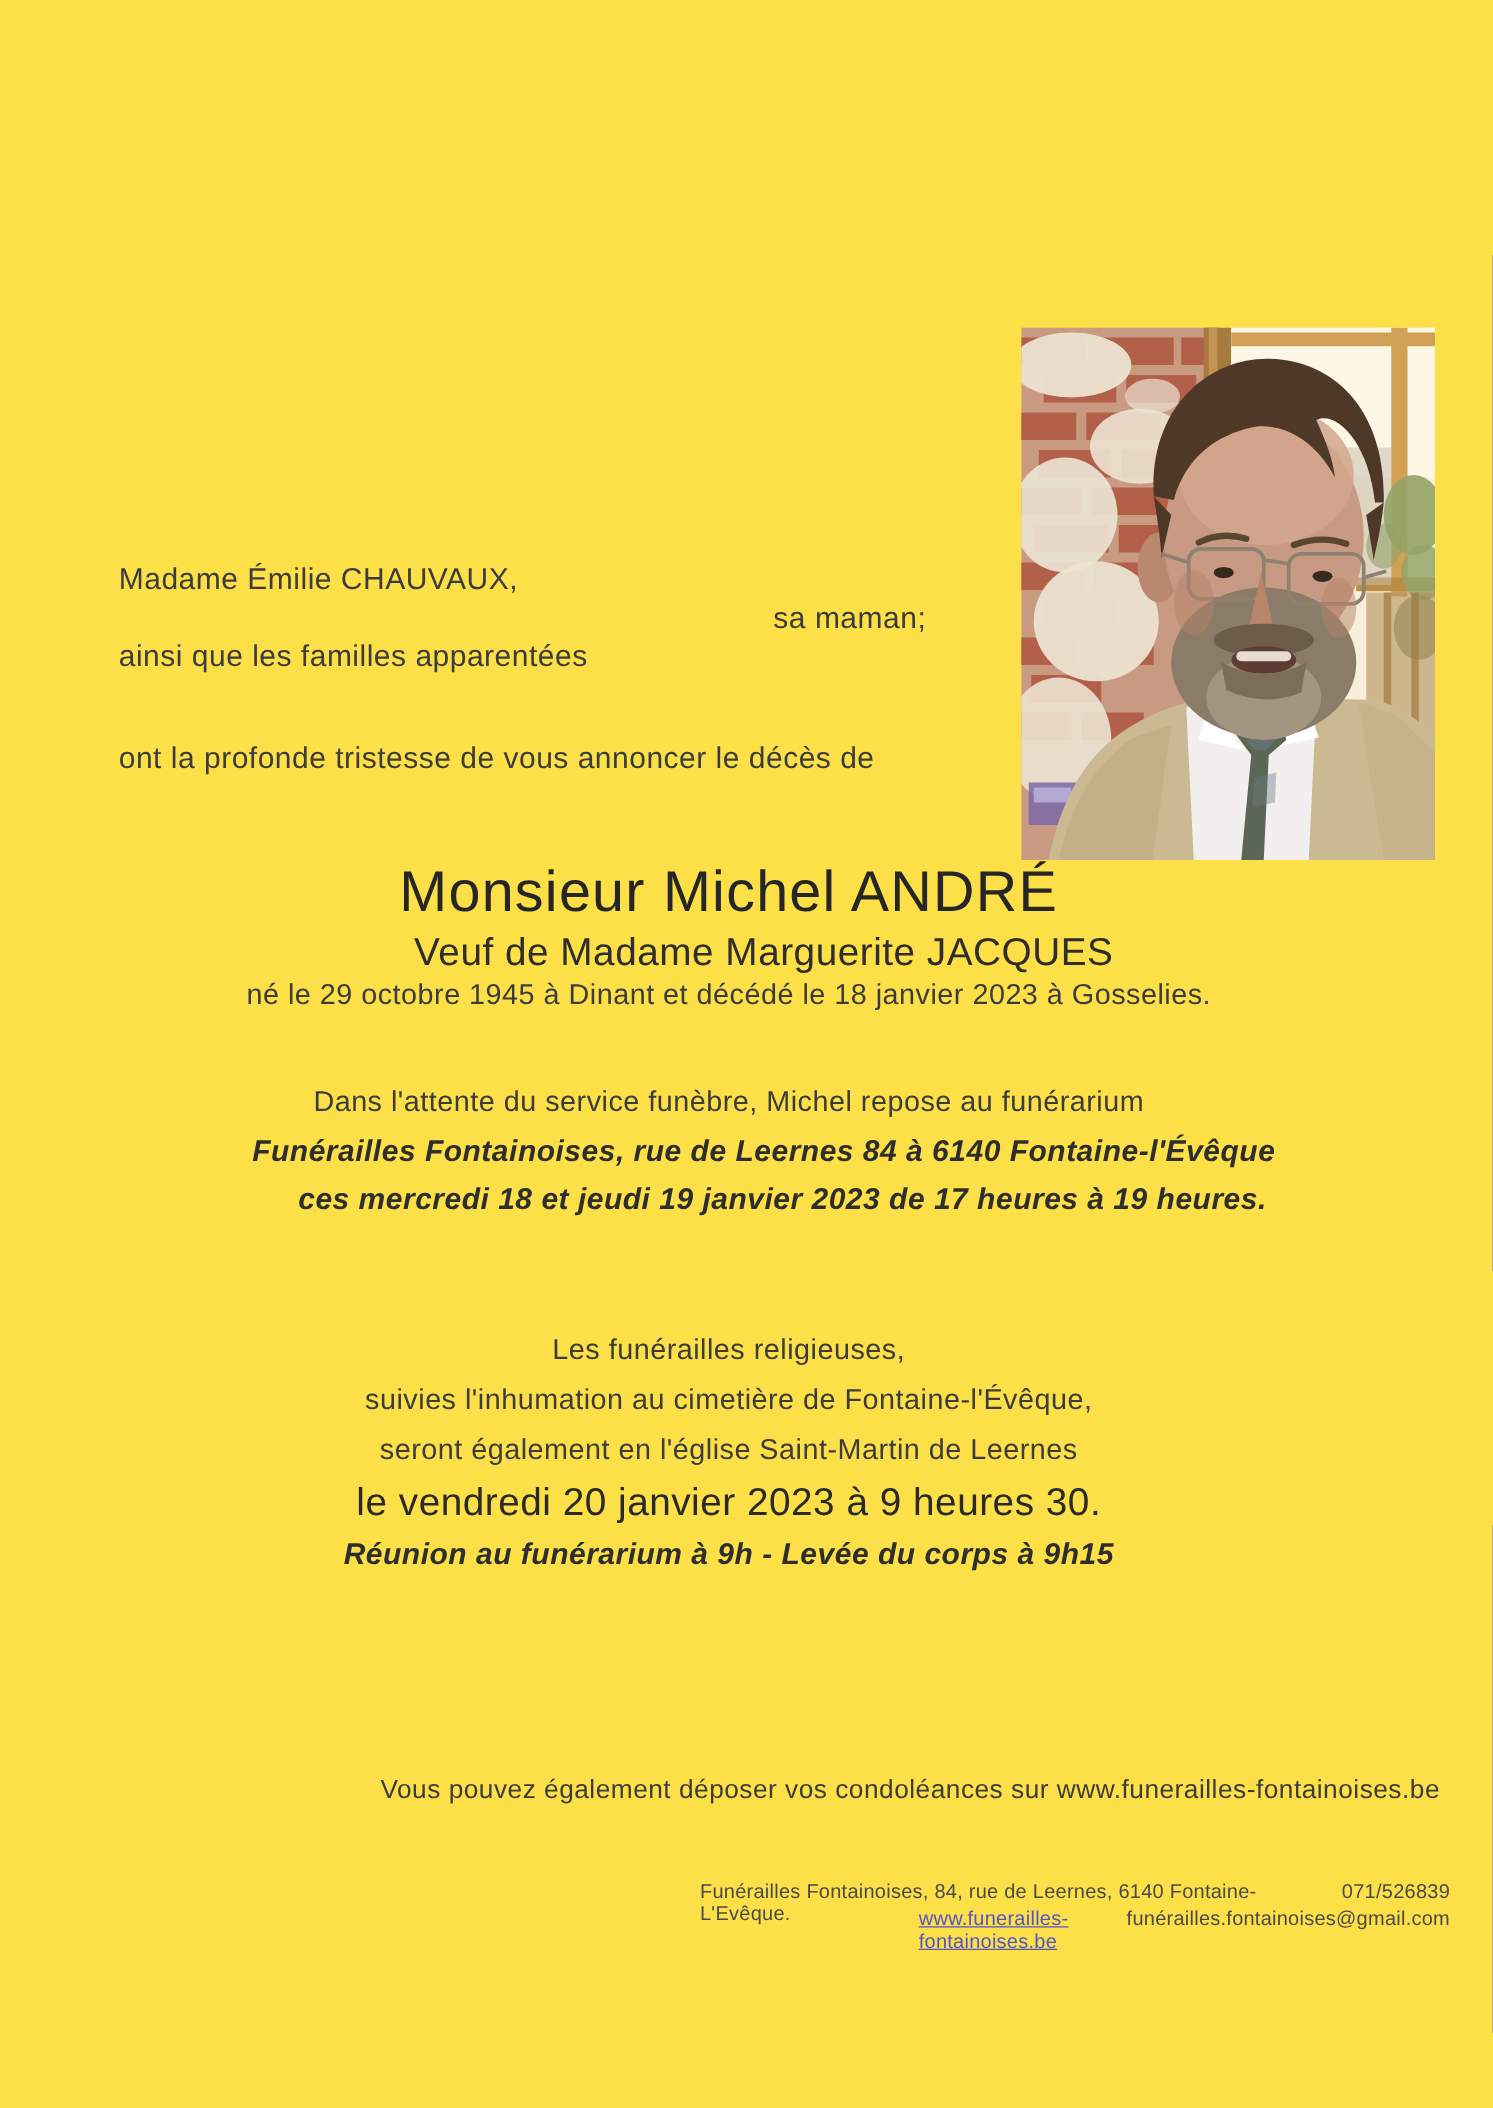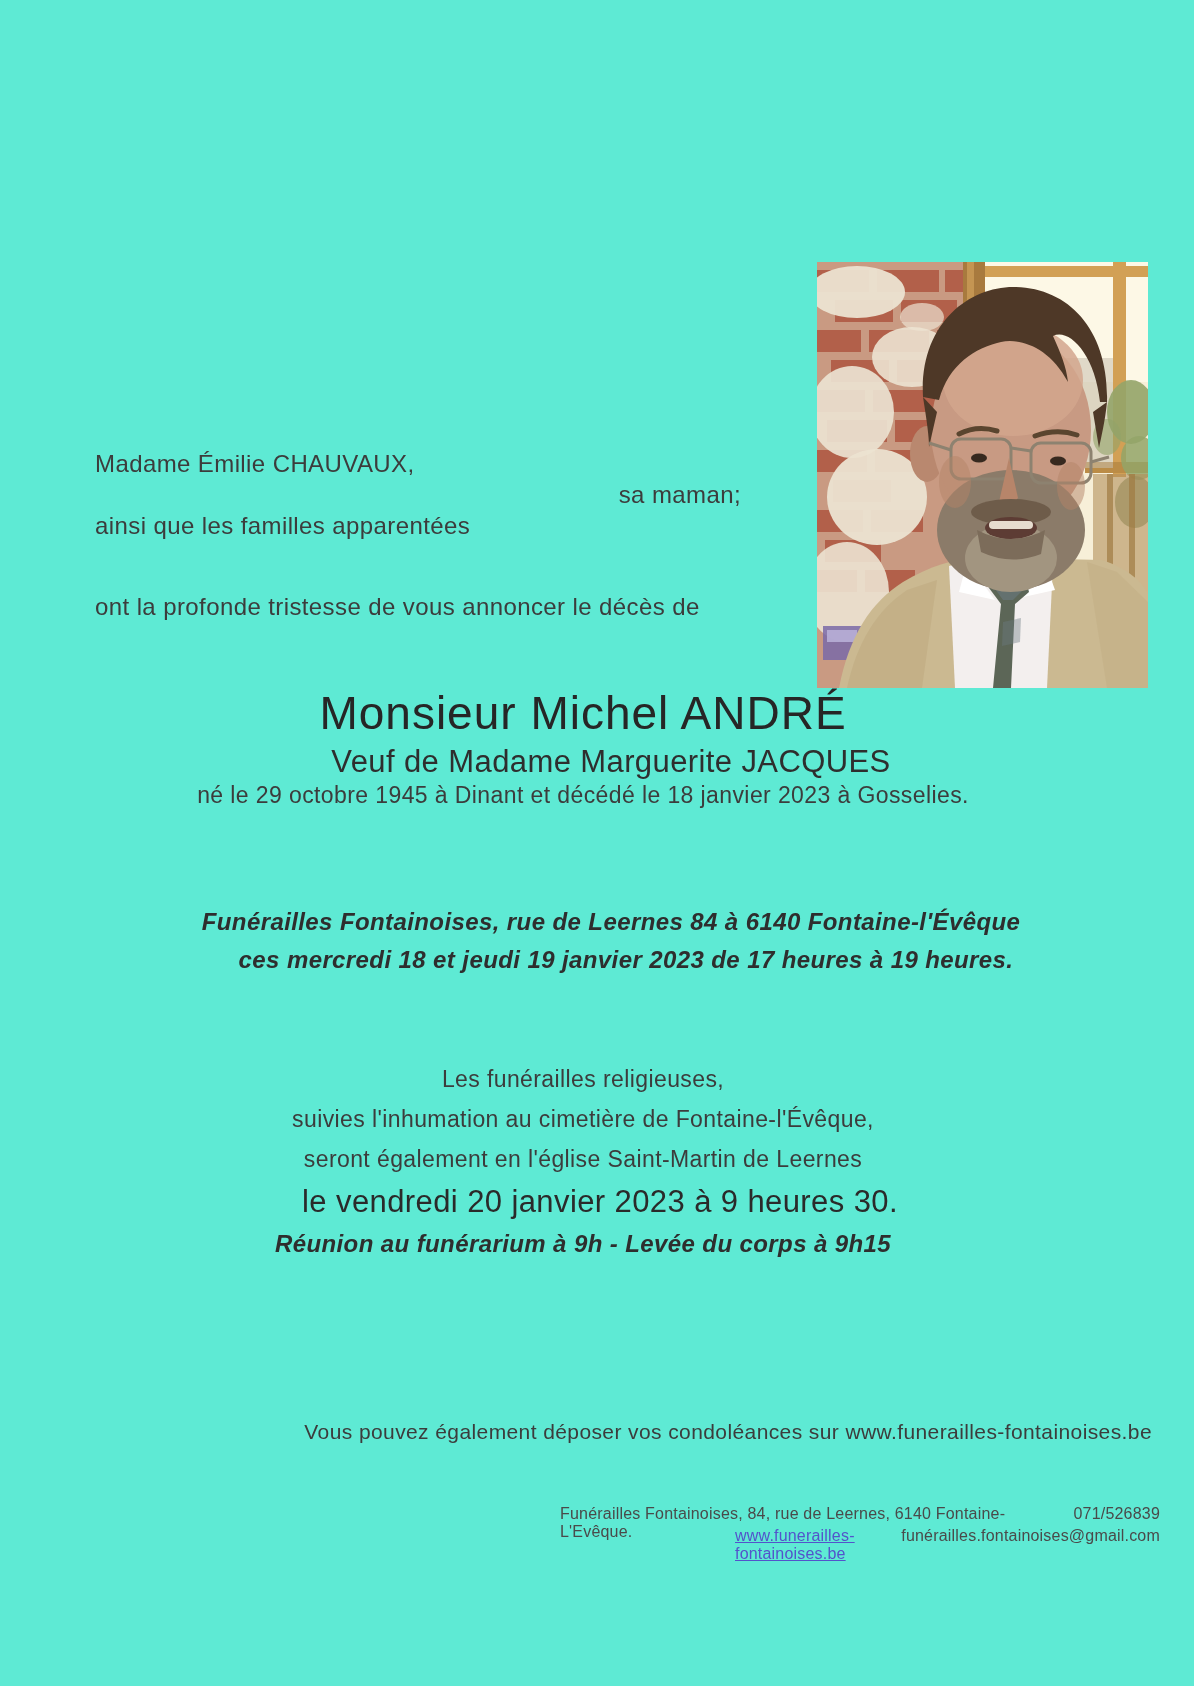--- a/index.html
+++ b/index.html
@@ -1,20 +1,20 @@
 <!DOCTYPE html>
 <html><head>
 <meta charset="utf-8">
 <style>
   html,body{margin:0;padding:0;background:#888;}
   .page{
     position:relative;
     width:1194px;height:1686px;
     margin:0 auto;
-    background:#5eead4;
+    background:#fde047;
     overflow:hidden;
     font-family:"Liberation Sans", sans-serif;
     font-weight:300;
     color:#3c3c3c;
     letter-spacing:0.4px;
   }
   .abs{position:absolute;}
   .t-intro{font-size:24px;white-space:nowrap;}
   .t-body{font-size:23px;white-space:nowrap;}
   .t-title{font-size:46px;letter-spacing:1px;color:#262626;}
@@ -152,27 +152,28 @@
 
   <div class="abs t-intro" style="left:95px;top:450px;">Madame Émilie CHAUVAUX,</div>
   <div class="abs t-intro" style="left:0;top:481px;width:741px;text-align:right;">sa maman;</div>
   <div class="abs t-intro" style="left:95px;top:512px;">ainsi que les familles apparentées</div>
   <div class="abs t-intro" style="left:95px;top:593px;">ont la profonde tristesse de vous annoncer le décès de</div>
 
   <div class="abs center t-title" style="top:686px;">Monsieur Michel ANDRÉ</div>
   <div class="abs center t-subtitle" style="top:744px;">Veuf de Madame Marguerite JACQUES</div>
   <div class="abs center t-body" style="top:782px;">né le 29 octobre 1945 à Dinant et décédé le 18 janvier 2023 à Gosselies.</div>
 
+  <div class="abs center t-body" style="top:868px;">Dans l'attente du service funèbre, Michel repose au funérarium</div>
   <div class="abs center t-em" style="top:908px;padding-left:28px;">Funérailles Fontainoises, rue de Leernes 84 à 6140 Fontaine-l'Évêque</div>
   <div class="abs center t-em" style="top:946px;padding-left:43px;">ces mercredi 18 et jeudi 19 janvier 2023 de 17 heures à 19 heures.</div>
 
   <div class="abs center t-body" style="top:1106px;">suivies l'inhumation au cimetière de Fontaine-l'Évêque,</div>
   <div class="abs center t-body" style="top:1066px;">Les funérailles religieuses,</div>
   <div class="abs center t-body" style="top:1146px;">seront également en l'église Saint-Martin de Leernes</div>
-  <div class="abs center t-date" style="top:1184px;padding-left:17px;">le vendredi 20 janvier 2023 à 9 heures 30.</div>
+  <div class="abs center t-date" style="top:1184px;">le vendredi 20 janvier 2023 à 9 heures 30.</div>
   <div class="abs center t-em" style="top:1230px;">Réunion au funérarium à 9h - Levée du corps à 9h15</div>
 
   <div class="abs t-small" style="left:0;top:1420px;width:1152px;text-align:right;">Vous pouvez également déposer vos condoléances sur www.funerailles-fontainoises.be</div>
 
   <div class="abs footer-row t-footer" style="top:1505px;">
     <span>Funérailles Fontainoises, 84, rue de Leernes, 6140 Fontaine-L'Evêque.</span>
     <span>071/526839</span>
   </div>
   <div class="abs footer-row t-footer" style="top:1527px;box-sizing:border-box;padding-left:130px;">
     <a class="site-link" style="color: rgb(83, 83, 203); margin-left: 45px;">www.funerailles-fontainoises.be</a>

